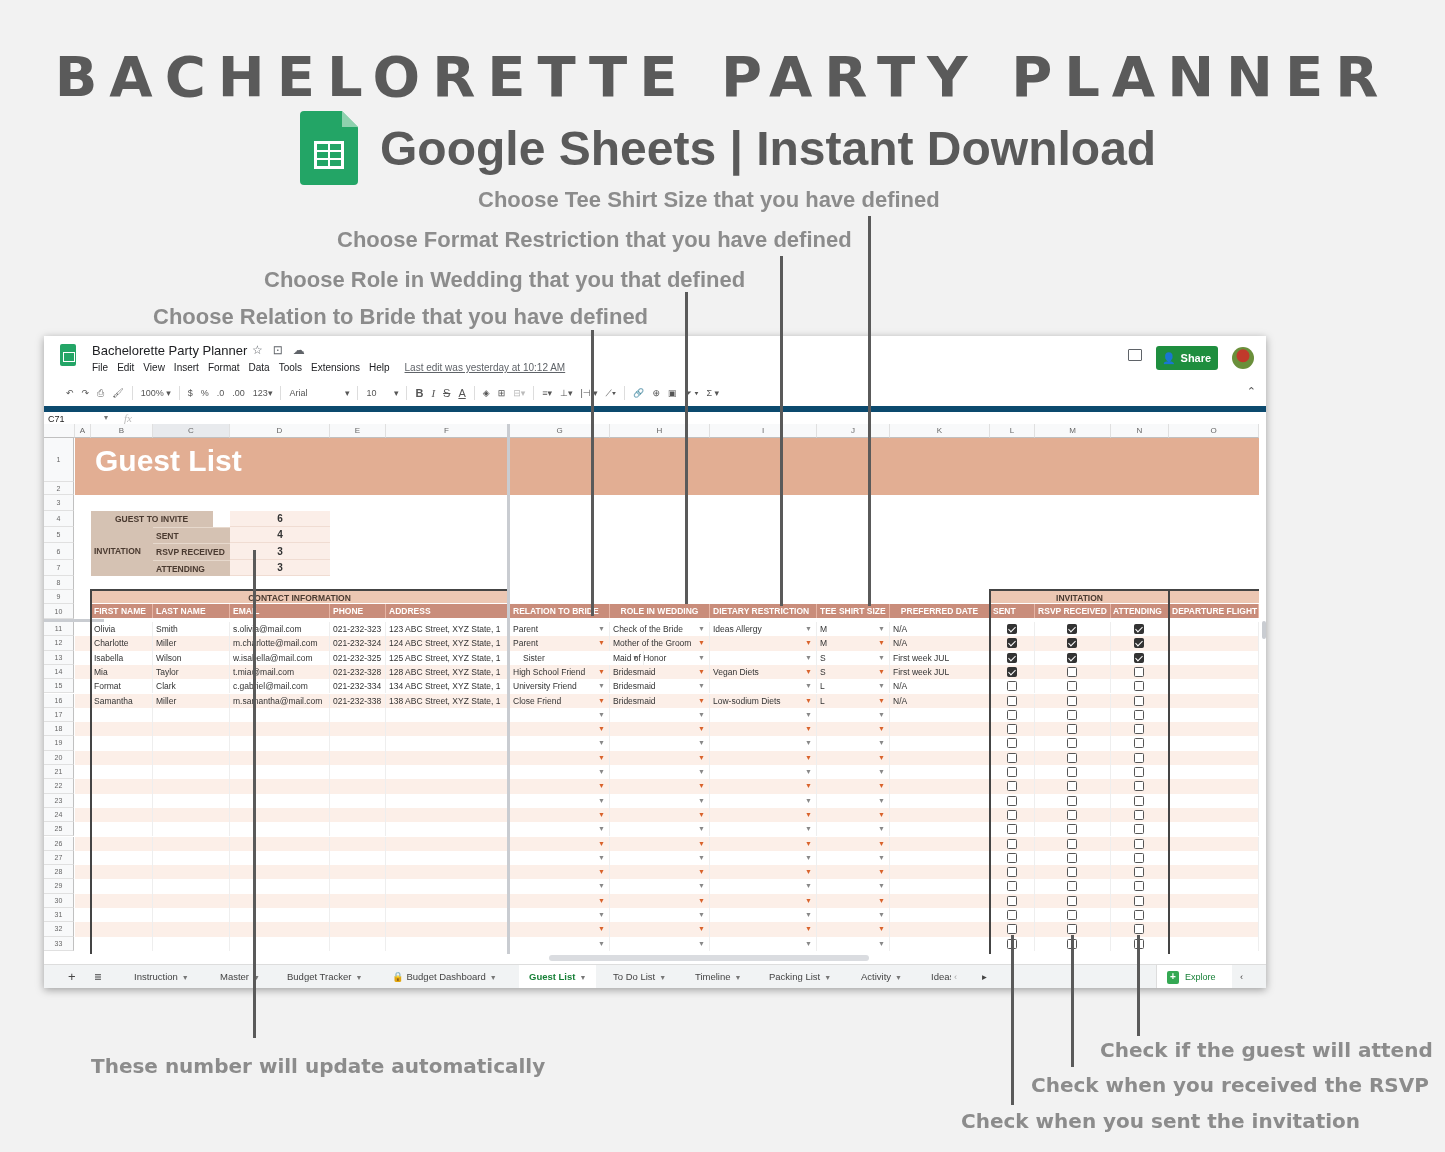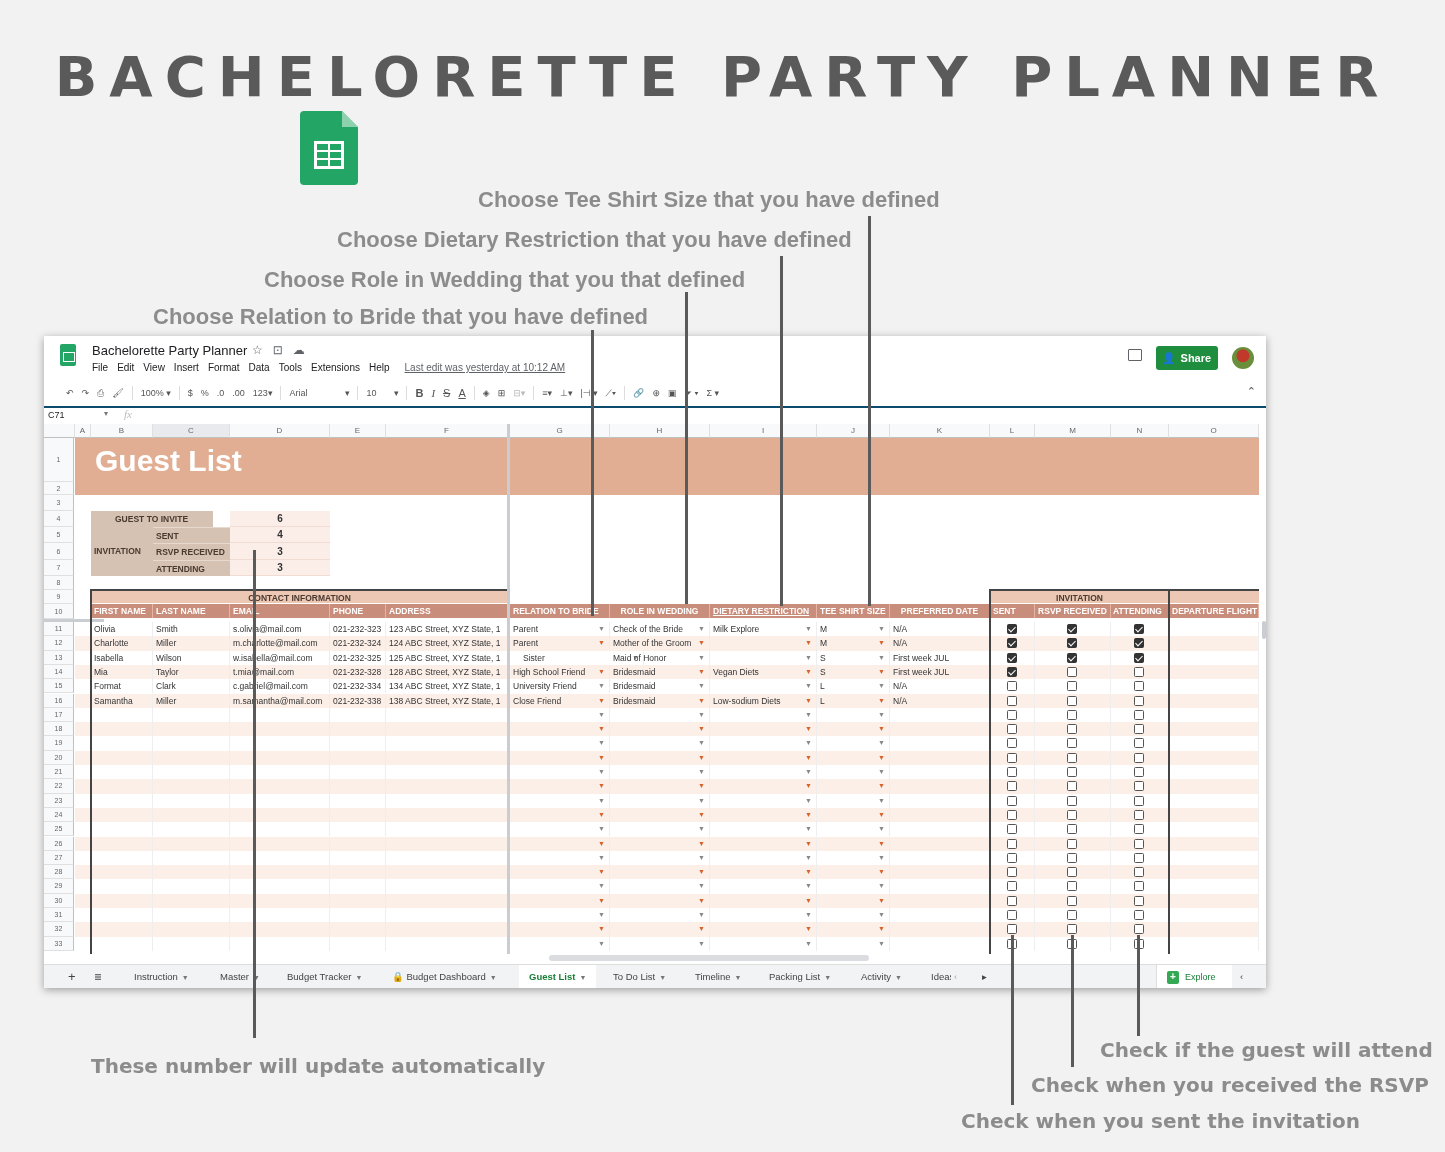--- a/index.html
+++ b/index.html
@@ -29,21 +29,21 @@
   .menubar { position: absolute; left: 48px; top: 26px; display: flex; gap: 9px; font-size: 10px; color: #202124; }
   .last-edit { color: #5f6368; text-decoration: underline; margin-left: 6px; }
   .comment-icon { position: absolute; left: 1084px; top: 13px; width: 14px; height: 12px; border: 1.5px solid #5f6368; border-radius: 1px; }
   .share-btn { position: absolute; left: 1112px; top: 10px; width: 62px; height: 24px; background: #1e8e3e; border-radius: 3px; color: #fff; font-size: 11px; font-weight: bold; display: flex; align-items: center; justify-content: center; gap: 4px; }
   .avatar { position: absolute; left: 1188px; top: 11px; width: 22px; height: 22px; border-radius: 50%; background: radial-gradient(circle at 50% 40%, #c0392b 0 35%, #6a8f3a 40% 100%); }
 
   .toolbar { position: absolute; top: 46px; left: 0; width: 100%; height: 22px; display: flex; align-items: center; font-size: 9px; color: #444; padding-left: 22px; gap: 8px; }
   .toolbar .sep { width: 1px; height: 14px; background: #ddd; }
   .toolbar .tb { color: #555; }
   .toolbar .caret-up { position: absolute; right: 10px; top: 3px; font-size: 11px; color: #555; }
-  .formulabar { position: absolute; top: 70px; left: 0; width: 100%; height: 16px; border-top: 2px solid #0c4a6e; font-size: 9px; color: #222; }
+  .formulabar { position: absolute; top: 70px; left: 0; width: 100%; height: 16px; border-top: 6px solid #0c4a6e; font-size: 9px; color: #222; }
   .formulabar .namebox { position: absolute; left: 4px; top: 2px; }
   .formulabar .nb-caret { position: absolute; left: 60px; top: 1px; color: #777; font-size: 8px; }
   .formulabar .fx { position: absolute; left: 80px; top: 0; color: #bbb; font-style: italic; font-family: "Liberation Serif", serif; font-size: 11px; }
 
   
   .grid-area { position: absolute; top: 88px; left: 0; width: 1222px; height: 530px; }
   .colhdr { position: absolute; top: 0; height: 14px; background: #f8f9fa; border-bottom: 1px solid #c0c0c0; border-right: 1px solid #e0e0e0; font-size: 8px; color: #666; text-align: center; line-height: 14px; }
   .colhdr.sel { background: #e8eaed; }
   .rowhdr { position: absolute; left: 0; width: 30px; background: #f8f9fa; border-right: 1px solid #c0c0c0; border-bottom: 1px solid #e0e0e0; font-size: 7px; color: #666; text-align: center; }
   .banner { position: absolute; left: 31px; top: 14px; width: 1184px; height: 57px; background: #e2ae93; }
@@ -83,24 +83,25 @@
       <div class="fold"></div>
     <div class="grid">
         <i></i>
         <i></i>
         <i></i>
         <i></i>
         <i></i>
         <i></i>
       </div>
   </div>
+  <span class="subtitle-text">Google Sheets | Instant Download</span>
 </div>
 
 <div class="annot" style="left:478px;top:187px;">Choose Tee Shirt Size that you have defined</div>
-<div class="annot" style="left:337px;top:227px;">Choose Dietary Restriction that you have defined</div>
+<div class="annot" style="left:337px;top:227px;">Choose Format Restriction that you have defined</div>
 <div class="annot" style="left:264px;top:267px;">Choose Role in Wedding  that you that defined</div>
 <div class="annot" style="left:153px;top:304px;">Choose Relation to Bride  that you have defined</div>
 
 <div class="annot wide" style="left:91px;top:1054px;">These number will update automatically</div>
 <div class="annot wide" style="left:1100px;top:1038px;">Check if the guest will attend</div>
 <div class="annot wide" style="left:1031px;top:1073px;">Check when you received the RSVP</div>
 <div class="annot wide" style="left:961px;top:1109px;">Check when you sent the invitation</div>
 
 <div class="window">
   <div class="titlebar">
@@ -250,38 +251,38 @@
     <div class="grp-hdr" style="left:946px;top:165px;width:179px;">INVITATION</div>
     <div class="grp-hdr" style="left:1125px;top:165px;width:90px;"></div>
 
     <div class="col-hdr2" style="left:47px;top:180px;width:62px;padding-left:3px;">FIRST NAME</div>
     <div class="col-hdr2" style="left:109px;top:180px;width:77px;padding-left:3px;">LAST NAME</div>
     <div class="col-hdr2" style="left:186px;top:180px;width:100px;padding-left:3px;">EMAIL</div>
     <div class="col-hdr2" style="left:286px;top:180px;width:56px;padding-left:3px;">PHONE</div>
     <div class="col-hdr2" style="left:342px;top:180px;width:122px;padding-left:3px;">ADDRESS</div>
     <div class="col-hdr2" style="left:466px;top:180px;width:100px;padding-left:3px;">RELATION TO BRIDE</div>
     <div class="col-hdr2" style="left:566px;top:180px;width:100px;text-align:center;">ROLE IN WEDDING</div>
-    <div class="col-hdr2" style="left:666px;top:180px;width:107px;padding-left:3px;text-decoration:underline;">DIETARY RESTRICTION</div>
+    <div class="col-hdr2" style="left:666px;top:180px;width:107px;padding-left:3px;">DIETARY RESTRICTION</div>
     <div class="col-hdr2" style="left:773px;top:180px;width:73px;padding-left:3px;">TEE SHIRT SIZE</div>
     <div class="col-hdr2" style="left:846px;top:180px;width:100px;text-align:center;">PREFERRED DATE</div>
     <div class="col-hdr2" style="left:946px;top:180px;width:45px;padding-left:3px;">SENT</div>
     <div class="col-hdr2" style="left:991px;top:180px;width:76px;text-align:center;">RSVP RECEIVED</div>
     <div class="col-hdr2" style="left:1067px;top:180px;width:58px;padding-left:2px;">ATTENDING</div>
     <div class="col-hdr2" style="left:1125px;top:180px;width:90px;padding-left:3px;">DEPARTURE FLIGHT</div>
 
     <div id="data-rows">
         <div class="drow" style="top: 198px;">
           <div class="c" style="left: 16px; width: 62px;"><span>Olivia</span></div>
           <div class="c" style="left: 78px; width: 77px;"><span>Smith</span></div>
           <div class="c" style="left: 155px; width: 100px;"><span>s.olivia@mail.com</span></div>
           <div class="c" style="left: 255px; width: 56px;"><span>021-232-323</span></div>
           <div class="c" style="left: 311px; width: 122px;"><span>123 ABC Street, XYZ State, 1</span></div>
           <div class="c" style="left: 435px; width: 100px;"><span>Parent</span><span class="dd">▼</span></div>
           <div class="c" style="left: 535px; width: 100px;"><span>Check of the Bride</span><span class="dd">▼</span></div>
-          <div class="c" style="left: 635px; width: 107px;"><span>Milk Explore</span><span class="dd">▼</span></div>
+          <div class="c" style="left: 635px; width: 107px;"><span>Ideas Allergy</span><span class="dd">▼</span></div>
           <div class="c" style="left: 742px; width: 73px;"><span>M</span><span class="dd">▼</span></div>
           <div class="c" style="left: 815px; width: 100px;"><span>N/A</span></div>
           <div class="c" style="left: 915px; width: 45px;">
             <div class="cb on" style="left: 16.5px;"></div>
           </div>
           <div class="c" style="left: 960px; width: 76px;">
             <div class="cb on" style="left: 32px;"></div>
           </div>
           <div class="c" style="left: 1036px; width: 58px;">
             <div class="cb on" style="left: 23px;"></div>

